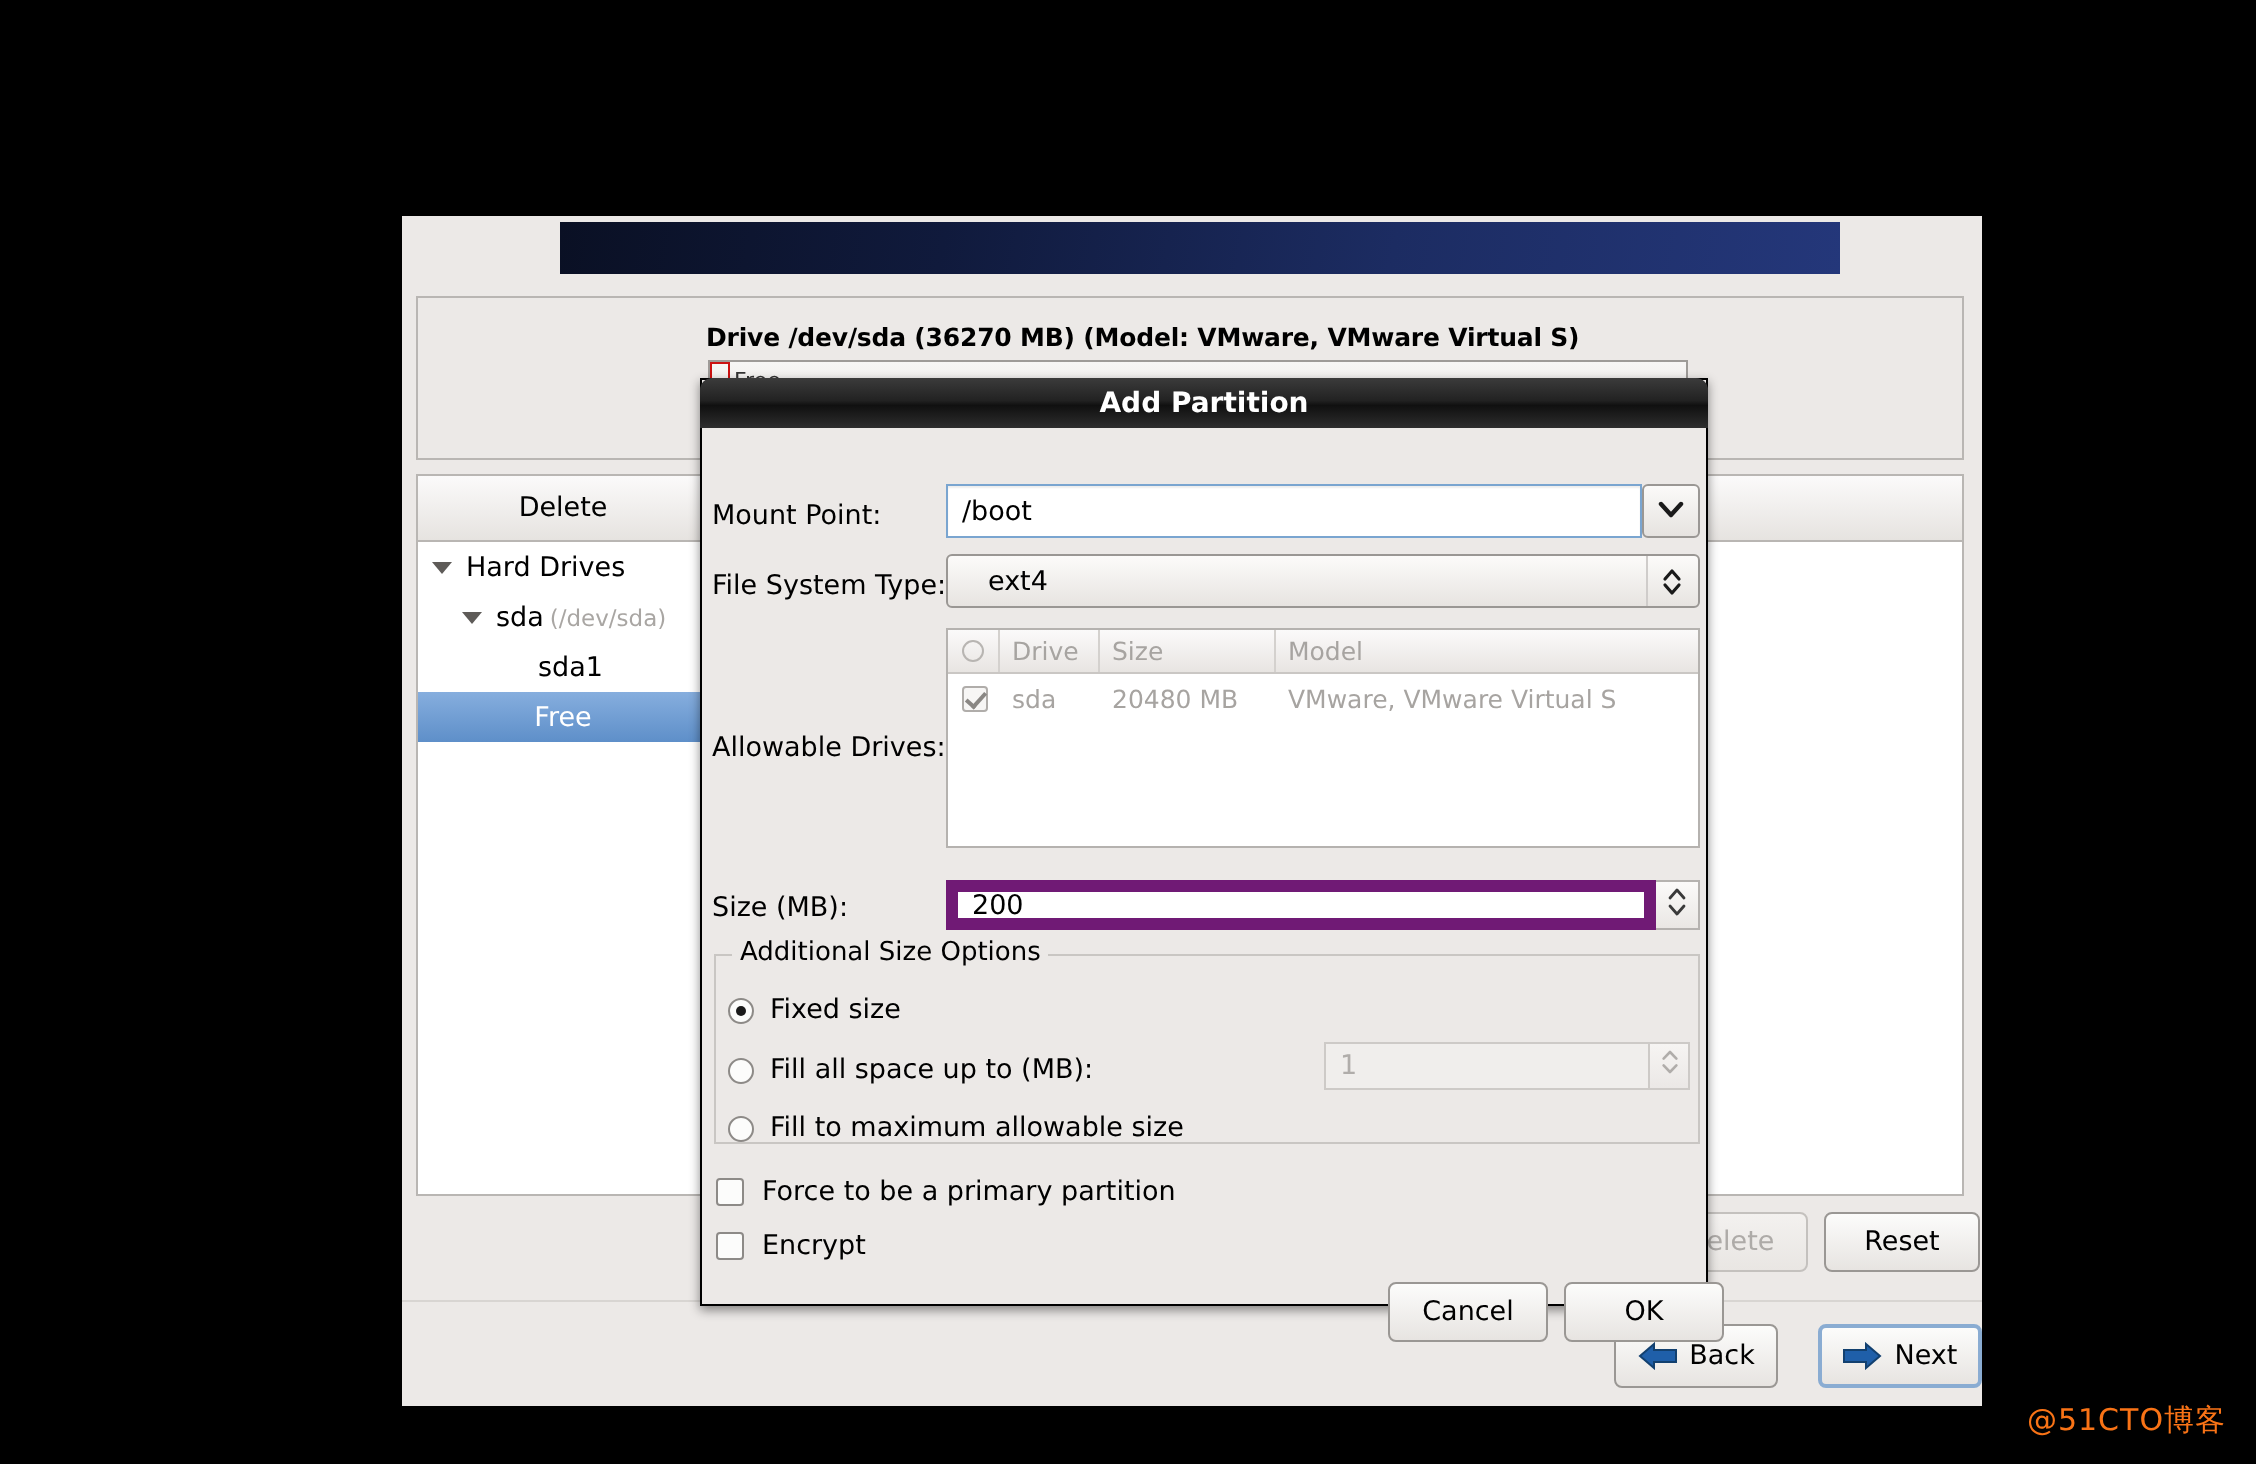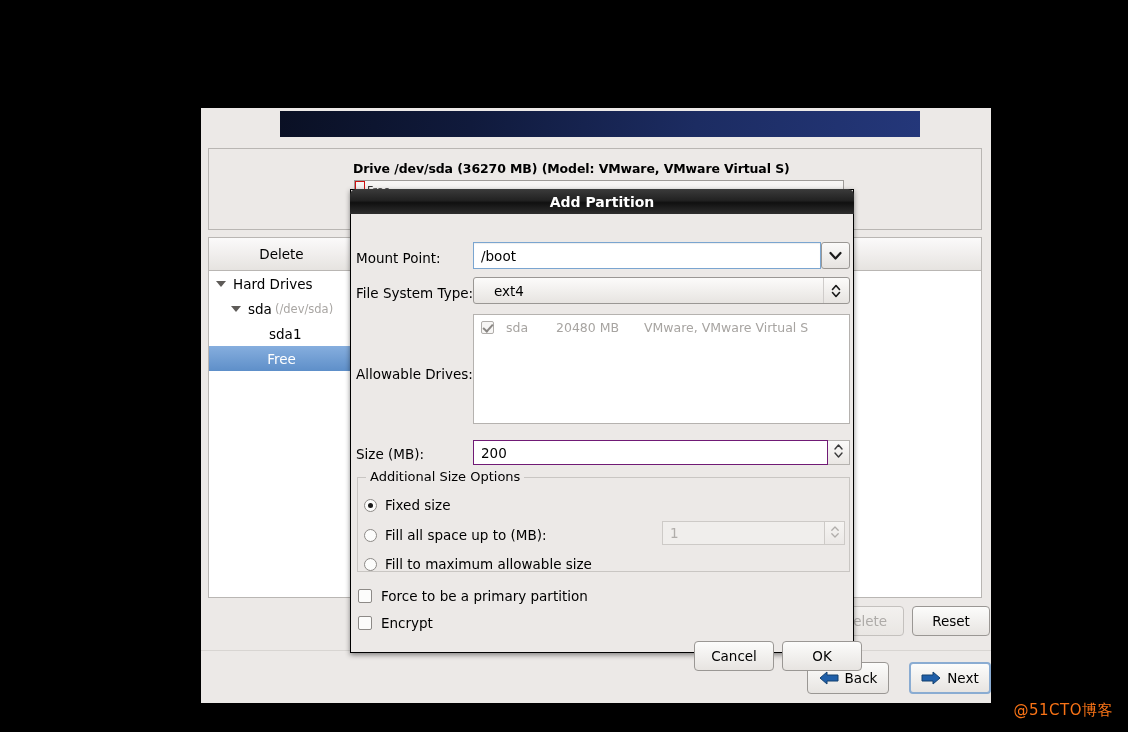--- a/index.html
+++ b/index.html
@@ -254,21 +254,21 @@
   }
 
   .row-label {
     position: absolute;
     font-size: 13.5px;
     color: #000000;
   }
   .field-box {
     position: absolute;
     background: #ffffff;
-    border: 1px solid #701a75;
+    border: 6px solid #701a75;
     box-sizing: border-box;
     display: flex;
     align-items: center;
     padding-left: 7px;
     font-size: 13.5px;
   }
 
   
   #mount-label { left: 5px; top: 36px; }
   #mount-entry {
@@ -594,20 +594,28 @@
       <span id="fs-combo-arrow">
         <svg width="10" height="16" viewBox="0 0 10 16">
           <path d="M1.5 6.5 L5 2.5 L8.5 6.5" fill="none" stroke="#1a1a1a" stroke-width="1.6" stroke-linecap="round" stroke-linejoin="round"></path>
           <path d="M1.5 9.5 L5 13.5 L8.5 9.5" fill="none" stroke="#1a1a1a" stroke-width="1.6" stroke-linecap="round" stroke-linejoin="round"></path>
         </svg>
       </span>
     </div>
 
     <div class="row-label" id="drives-label">Allowable Drives:</div>
     <div id="drives-list">
+      <div id="drives-head">
+        <div class="dh-check">
+          <span class="hdr-check-circle"></span>
+        </div>
+        <div class="dh-drive">Drive</div>
+        <div class="dh-size">Size</div>
+        <div class="dh-model">Model</div>
+      </div>
       <div class="drive-row">
         <div class="dr-check">
           <span class="chk-sm checked"></span>
         </div>
         <div class="dr-drive">sda</div>
         <div class="dr-size">20480 MB</div>
         <div class="dr-model">VMware, VMware Virtual S</div>
       </div>
     </div>
 

